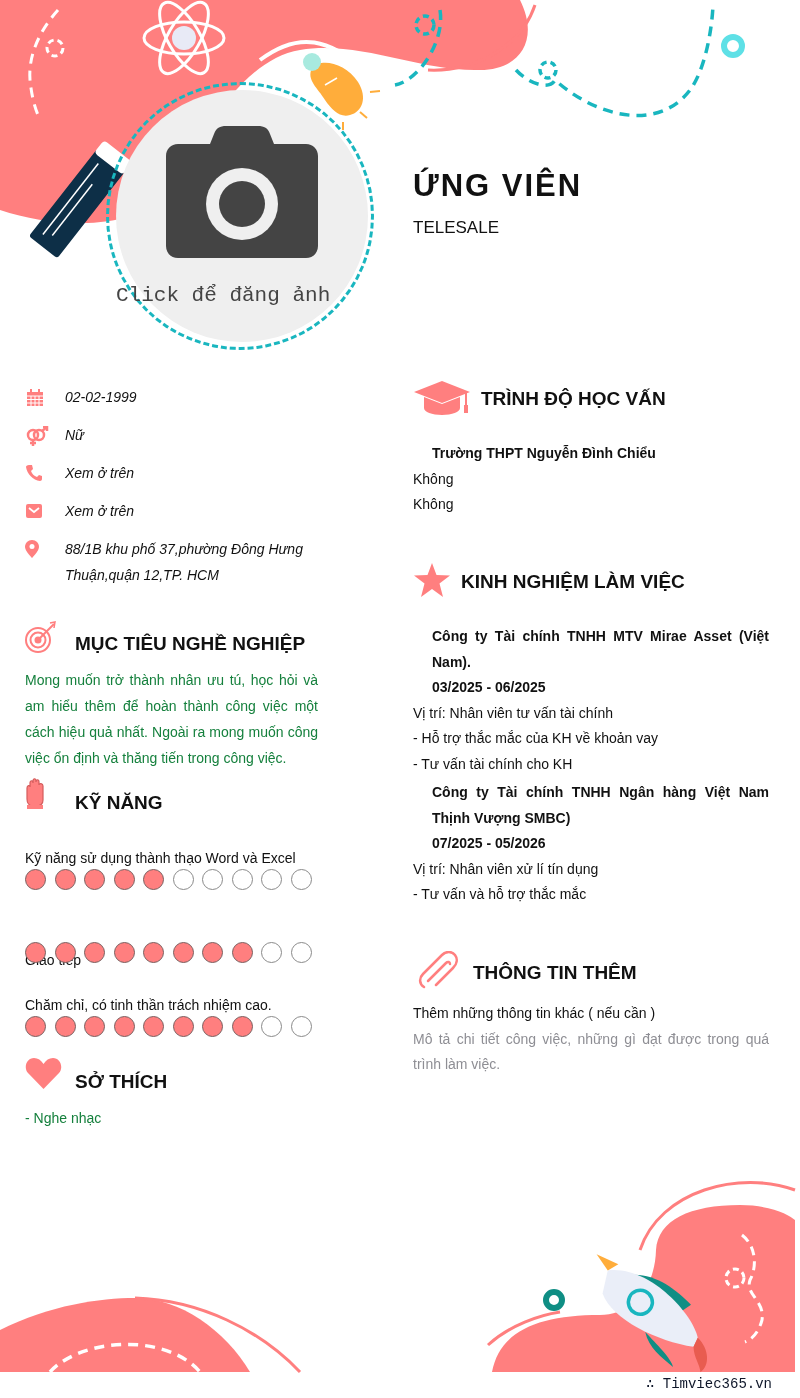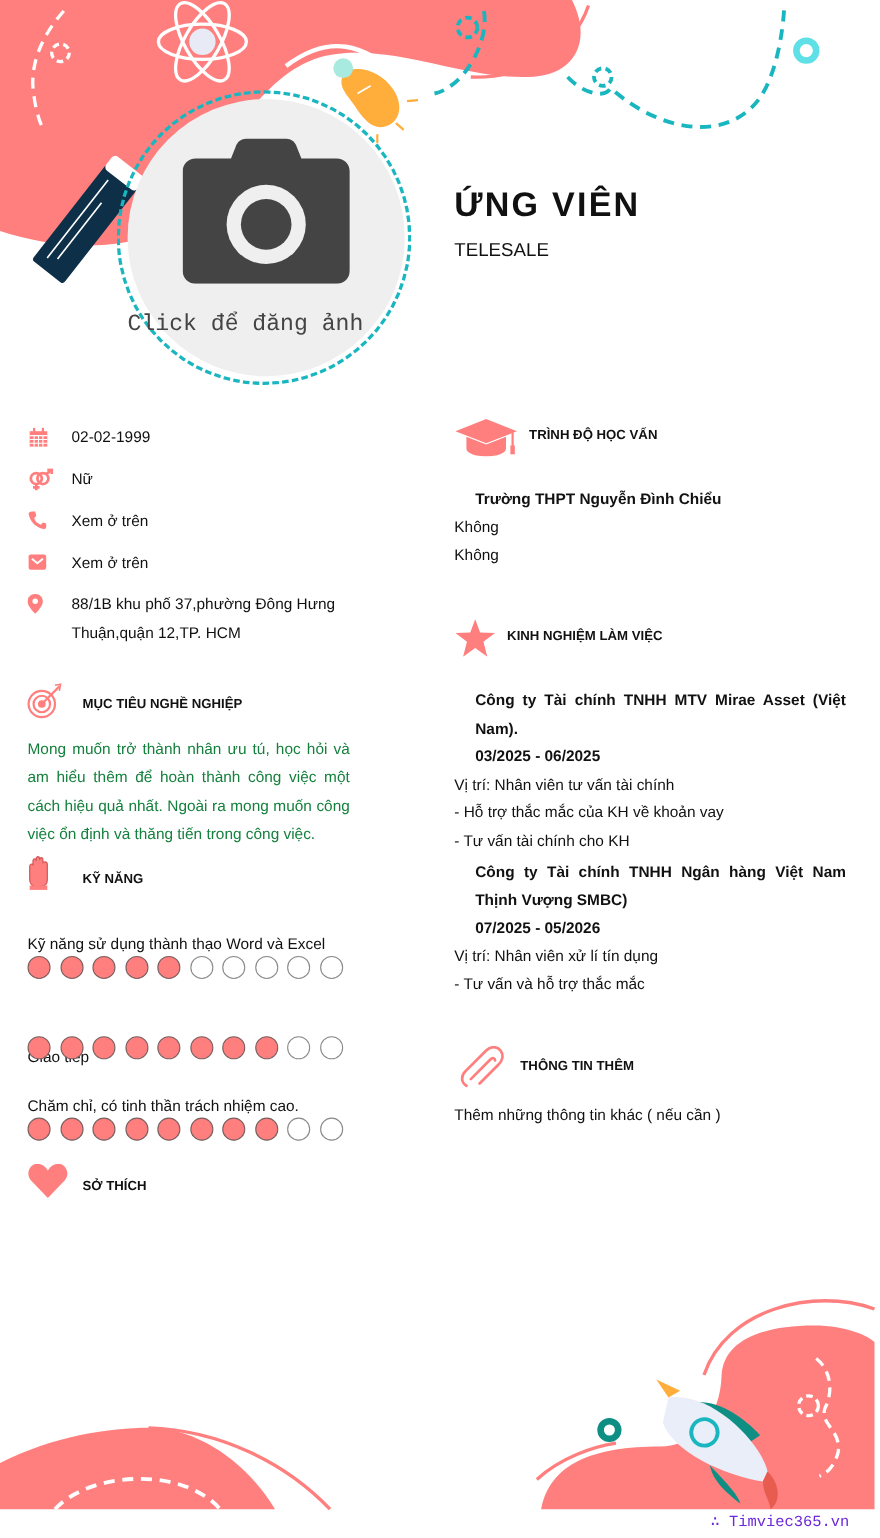--- a/index.html
+++ b/index.html
@@ -12,36 +12,36 @@
   .name { position: absolute; left: 413px; top: 168px; font-size: 31px; font-weight: 700; letter-spacing: 2px; color: #111; }
   .job { position: absolute; left: 413px; top: 218px; font-size: 17px; color: #111; }
 
   .avatar { position: absolute; left: 116px; top: 90px; width: 252px; height: 252px; border-radius: 50%; background: #efefef; cursor: pointer; }
   .avatar-ring { position: absolute; left: 106px; top: 82px; width: 268px; height: 268px; border-radius: 50%; border: 3px dashed #19b6bf; }
   .avatar-label { position: absolute; left: 0; right: 0; top: 178px; font-size: 21px; color: #444; font-family: Liberation Mono, monospace; margin-top: 16px; }
 
   
   .contact { position: absolute; left: 25px; width: 300px; font-size: 14px; line-height: 26px; display: flex; }
   .contact .ic { width: 40px; flex: 0 0 40px; display: flex; align-items: flex-start; padding-top: 4px; }
-  .contact .tx { flex: 1; }
-
-  .sec-title { position: absolute; font-size: 12px; font-weight: 700; color: #111; }
+  .contact .tx { flex: 1; font-style: italic; }
+
+  .sec-title { position: absolute; font-size: 19px; font-weight: 700; color: #111; }
   .para { position: absolute; font-size: 14px; line-height: 26px; color: #15803d; text-align: justify; }
 
   .skill-name { position: absolute; left: 25px; font-size: 14px; color: #111; margin-top: 16px; }
   .dots { position: absolute; left: 25px; display: flex; gap: 8.5px; }
   .dot { width: 21px; height: 21px; border-radius: 50%; border: 1.5px solid #8a8a8a; background: #fff; }
   .dot.on { background: #ff7f7f; border-color: #7a6060; }
 
   .right-block { position: absolute; left: 413px; width: 356px; font-size: 14px; line-height: 25.5px; color: #111; }
   .b { font-weight: 700; margin-left: 19px; }
   .grey { color: #8e8e94; text-align: justify; }
   .just { text-align: justify; }
 
-  .watermark { position: absolute; right: 28px; top: 1375px; font-family: "Liberation Mono", "DejaVu Sans Mono", monospace; font-size: 14px; color: #6d28d9; text-align: center; }
+  .watermark { position: absolute; right: 28px; top: 1375px; font-family: "Liberation Mono", "DejaVu Sans Mono", monospace; font-size: 14px; color: #0f172a; text-align: center; }
 </style>
 </head>
 <body>
 
 <div class="page">
 
   <svg class="deco" style="left:0;top:0" width="800" height="360" viewBox="0 0 800 360">
 
     <path d="M0,0 L520,0 C540,40 520,70 480,70 C420,72 360,40 300,50 C240,60 200,140 170,190 C140,230 60,230 0,210 Z" fill="#ff7f7f"></path>
 
@@ -211,20 +211,21 @@
       <span class="dot on"></span>
       <span class="dot on"></span>
       <span class="dot"></span>
       <span class="dot"></span>
     </div>
 
   <svg class="deco" style="left:25px;top:1058px" width="37" height="32" viewBox="0 0 37 32">
     <path d="M18.5,31 L3,15 C-2,9 2,0 9,0 C13,0 16,2 18.5,6 C21,2 24,0 28,0 C35,0 39,9 34,15 Z" fill="#ff7f7f"></path>
   </svg>
   <div class="sec-title" style="left:75px;top:1071px">SỞ THÍCH</div>
+  <div class="para" style="left:25px;top:1105px;width:293px">- Nghe nhạc</div>
 
   <svg class="deco" style="left:414px;top:381px" width="56" height="34" viewBox="0 0 56 34">
     <path d="M28,0 L56,11 L28,22 L0,11 Z" fill="#ff7f7f"></path>
     <path d="M10,16 L10,27 C10,31 18,34 28,34 C38,34 46,31 46,27 L46,16 L28,23 Z" fill="#ff7f7f"></path>
     <line x1="52" y1="12" x2="52" y2="26" stroke="#ff7f7f" stroke-width="2"></line>
     <rect x="50" y="24" width="4" height="8" fill="#ff7f7f"></rect>
   </svg>
   <div class="sec-title" style="left:481px;top:388px">TRÌNH ĐỘ HỌC VẤN</div>
   <div class="right-block" style="top:441px">
     <div class="b">Trường THPT Nguyễn Đình Chiểu</div>
@@ -254,20 +255,21 @@
 
   <svg class="deco" style="left:416px;top:951px" width="44" height="40" viewBox="0 0 44 40">
     <g fill="none" stroke="#ff7f7f" stroke-width="2.5" stroke-linecap="round">
       <path d="M8,36 C3,33 3,27 7,23 L26,4 C30,0 36,0 39,4 C42,8 41,13 37,17 L20,34"></path>
       <path d="M12,30 L30,12 C32,10 34,11 34,13"></path>
     </g>
   </svg>
   <div class="sec-title" style="left:473px;top:962px">THÔNG TIN THÊM</div>
   <div class="right-block" style="top:1001px">
     <div>Thêm những thông tin khác ( nếu cần )</div>
+    <div class="grey"> Mô tả chi tiết công việc, những gì đạt được trong quá trình làm việc.</div>
   </div>
 
   <svg class="deco" style="left:0;top:1290px" width="320" height="85" viewBox="0 0 320 85">
     <path d="M0,40 C50,15 100,8 135,8 C180,8 225,40 250,82 L0,82 Z" fill="#ff7f7f"></path>
     <path d="M135,8 C200,10 260,40 300,82" fill="none" stroke="#ff7f7f" stroke-width="3"></path>
     <path d="M50,82 C70,60 110,52 140,55 C170,58 190,70 200,82" fill="none" stroke="#fff" stroke-width="3.5" stroke-dasharray="10 7"></path>
   </svg>
 
   <svg class="deco" style="left:480px;top:1170px" width="320" height="205" viewBox="0 0 320 205">
 

